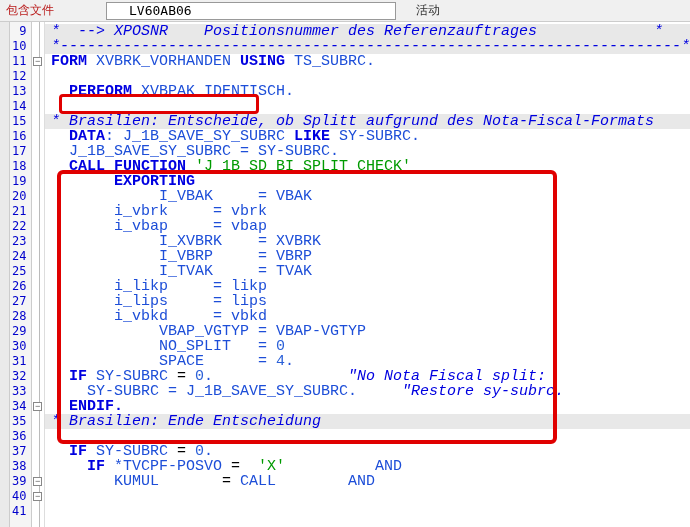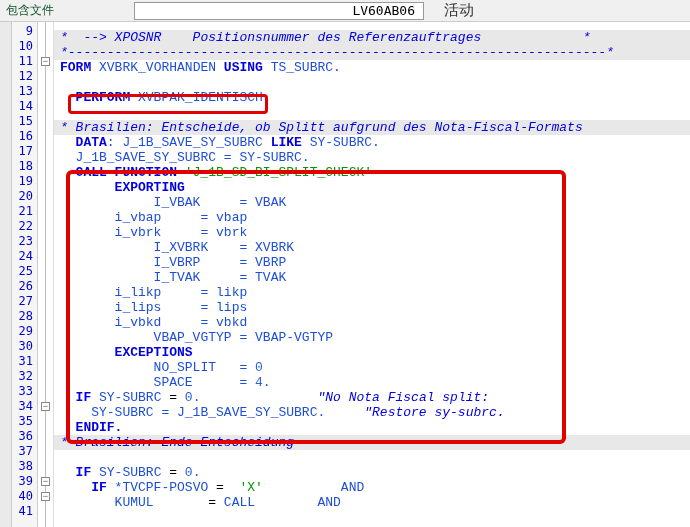--- a/index.html
+++ b/index.html
@@ -1,32 +1,32 @@
 <!DOCTYPE html>
 <html><head>
 <meta charset="utf-8">
 <style>
   * { margin: 0; padding: 0; box-sizing: border-box; }
   body { font-family: "Microsoft YaHei", Arial, sans-serif; font-size: 12px; background: #fff; width: 690px; height: 527px; overflow: hidden; }
   
   .toolbar { height: 22px; background: #f0f0f0; display: flex; align-items: center; border-bottom: 1px solid #ccc; padding-left: 6px; }
-  .toolbar-label { font-size: 12px; color: #14532d; margin-right: 80px; }
-  .program-input { width: 290px; height: 18px; border: 1px solid #999; font-family: Consolas, monospace; font-size: 13px; padding: 0 8px; background: #fff; text-align: right; }
-  .status-label { margin-left: 20px; font-size: 15px; color: #333; }
+  .toolbar-label { font-size: 12px; color: #b91c1c; margin-right: 52px; }
+  .program-input { width: 290px; height: 18px; border: 1px solid #999; font-family: Consolas, monospace; font-size: 13px; padding: 0 22px; background: #fff; }
+  .status-label { margin-left: 20px; font-size: 12px; color: #333; }
   
   .editor { display: flex; height: calc(100% - 22px); position: relative; }
   .break-col { width: 12px; background: #eaeaea; border-right: 1px solid #ccc; }
   .gutter { width: 26px; background: #f5f5f5; border-right: 1px solid #ccc; padding-top: 2px; }
   .gutter-line { height: 15px; text-align: right; padding-right: 4px; color: #0000cc; font-family: Consolas, monospace; font-size: 12px; line-height: 15px; }
   .fold-col { width: 16px; background: #fff; border-right: 1px solid #ddd; padding-top: 2px; position: relative; }
   .fold-mark { height: 15px; display: flex; align-items: center; justify-content: center; position: relative; }
   .fold-box { width: 9px; height: 9px; border: 1px solid #888; background: #fff; display: flex; align-items: center; justify-content: center; font-size: 9px; line-height: 1; color: #555; cursor: pointer; }
   .fold-line { position: absolute; left: 7px; top: 0; bottom: 0; width: 1px; background: #bbb; }
   
-  .code-area { flex: 1; font-family: Consolas, "Courier New", monospace; font-size: 13px; padding-top: 8px; position: relative; background: #fff; }
+  .code-area { flex: 1; font-family: Consolas, "Courier New", monospace; font-size: 15px; padding-top: 2px; position: relative; background: #fff; }
   .code-line { height: 15px; line-height: 15px; white-space: pre; padding-left: 6px; }
   
   .c-comment { color: #0000e0; font-style: italic; }
   .c-keyword { color: #0000e0; font-weight: bold; }
   .c-ident { color: #1d4ed8; }
   .c-num { color: #2a60d8; }
   .c-str { color: #009a00; }
   .c-op { color: #000; }
   .bg-gray { background: #e8e8e8; }
   
@@ -132,30 +132,29 @@
     <div class="code-line"><span class="c-keyword">FORM</span><span class="c-ident"> XVBRK_VORHANDEN </span><span class="c-keyword">USING</span><span class="c-ident"> TS_SUBRC.</span></div>
     <div class="code-line"></div>
     <div class="code-line"><span class="c-keyword">  PERFORM</span><span class="c-ident"> XVBPAK_IDENTISCH.</span></div>
     <div class="code-line"></div>
     <div class="code-line bg-gray"><span class="c-comment">* Brasilien: Entscheide, ob Splitt aufgrund des Nota-Fiscal-Formats</span></div>
     <div class="code-line"><span class="c-keyword">  DATA</span><span class="c-ident">: J_1B_SAVE_SY_SUBRC </span><span class="c-keyword">LIKE</span><span class="c-ident"> SY-SUBRC.</span></div>
     <div class="code-line"><span class="c-ident">  J_1B_SAVE_SY_SUBRC = SY-SUBRC.</span></div>
     <div class="code-line"><span class="c-keyword">  CALL FUNCTION </span><span class="c-str">'J_1B_SD_BI_SPLIT_CHECK'</span></div>
     <div class="code-line"><span class="c-keyword">       EXPORTING</span></div>
     <div class="code-line"><span class="c-ident">            I_VBAK     = VBAK</span></div>
+    <div class="code-line"><span class="c-ident">       i_vbrk     = vbrk</span></div>
     <div class="code-line"><span class="c-ident">       i_vbap     = vbap</span></div>
-    <div class="code-line"><span class="c-ident">       i_vbrk     = vbrk</span></div>
     <div class="code-line"><span class="c-ident">            I_XVBRK    = XVBRK</span></div>
     <div class="code-line"><span class="c-ident">            I_VBRP     = VBRP</span></div>
     <div class="code-line"><span class="c-ident">            I_TVAK     = TVAK</span></div>
     <div class="code-line"><span class="c-ident">       i_likp     = likp</span></div>
     <div class="code-line"><span class="c-ident">       i_lips     = lips</span></div>
     <div class="code-line"><span class="c-ident">       i_vbkd     = vbkd</span></div>
     <div class="code-line"><span class="c-ident">            VBAP_VGTYP = VBAP-VGTYP</span></div>
-    <div class="code-line"><span class="c-keyword">       EXCEPTIONS</span></div>
     <div class="code-line"><span class="c-ident">            NO_SPLIT   = </span><span class="c-num">0</span></div>
     <div class="code-line"><span class="c-ident">            SPACE      = </span><span class="c-num">4</span><span class="c-ident">.</span></div>
     <div class="code-line"><span class="c-keyword">  IF</span><span class="c-ident"> SY-SUBRC </span><span class="c-op">=</span><span class="c-num"> 0</span><span class="c-ident">.</span><span class="c-comment">               "No Nota Fiscal split:</span></div>
     <div class="code-line"><span class="c-ident">    SY-SUBRC = J_1B_SAVE_SY_SUBRC.</span><span class="c-comment">     "Restore sy-subrc.</span></div>
     <div class="code-line"><span class="c-keyword">  ENDIF.</span></div>
     <div class="code-line bg-gray"><span class="c-comment">* Brasilien: Ende Entscheidung</span></div>
     <div class="code-line"></div>
     <div class="code-line"><span class="c-keyword">  IF</span><span class="c-ident"> SY-SUBRC </span><span class="c-op">=</span><span class="c-num"> 0</span><span class="c-ident">.</span></div>
     <div class="code-line"><span class="c-keyword">    IF</span><span class="c-ident"> *TVCPF-POSVO </span><span class="c-op">=</span><span class="c-str">  'X'</span><span class="c-ident">          AND</span></div>
     <div class="code-line"><span class="c-ident">       KUMUL       </span><span class="c-op">=</span><span class="c-ident"> CALL        AND</span></div>

